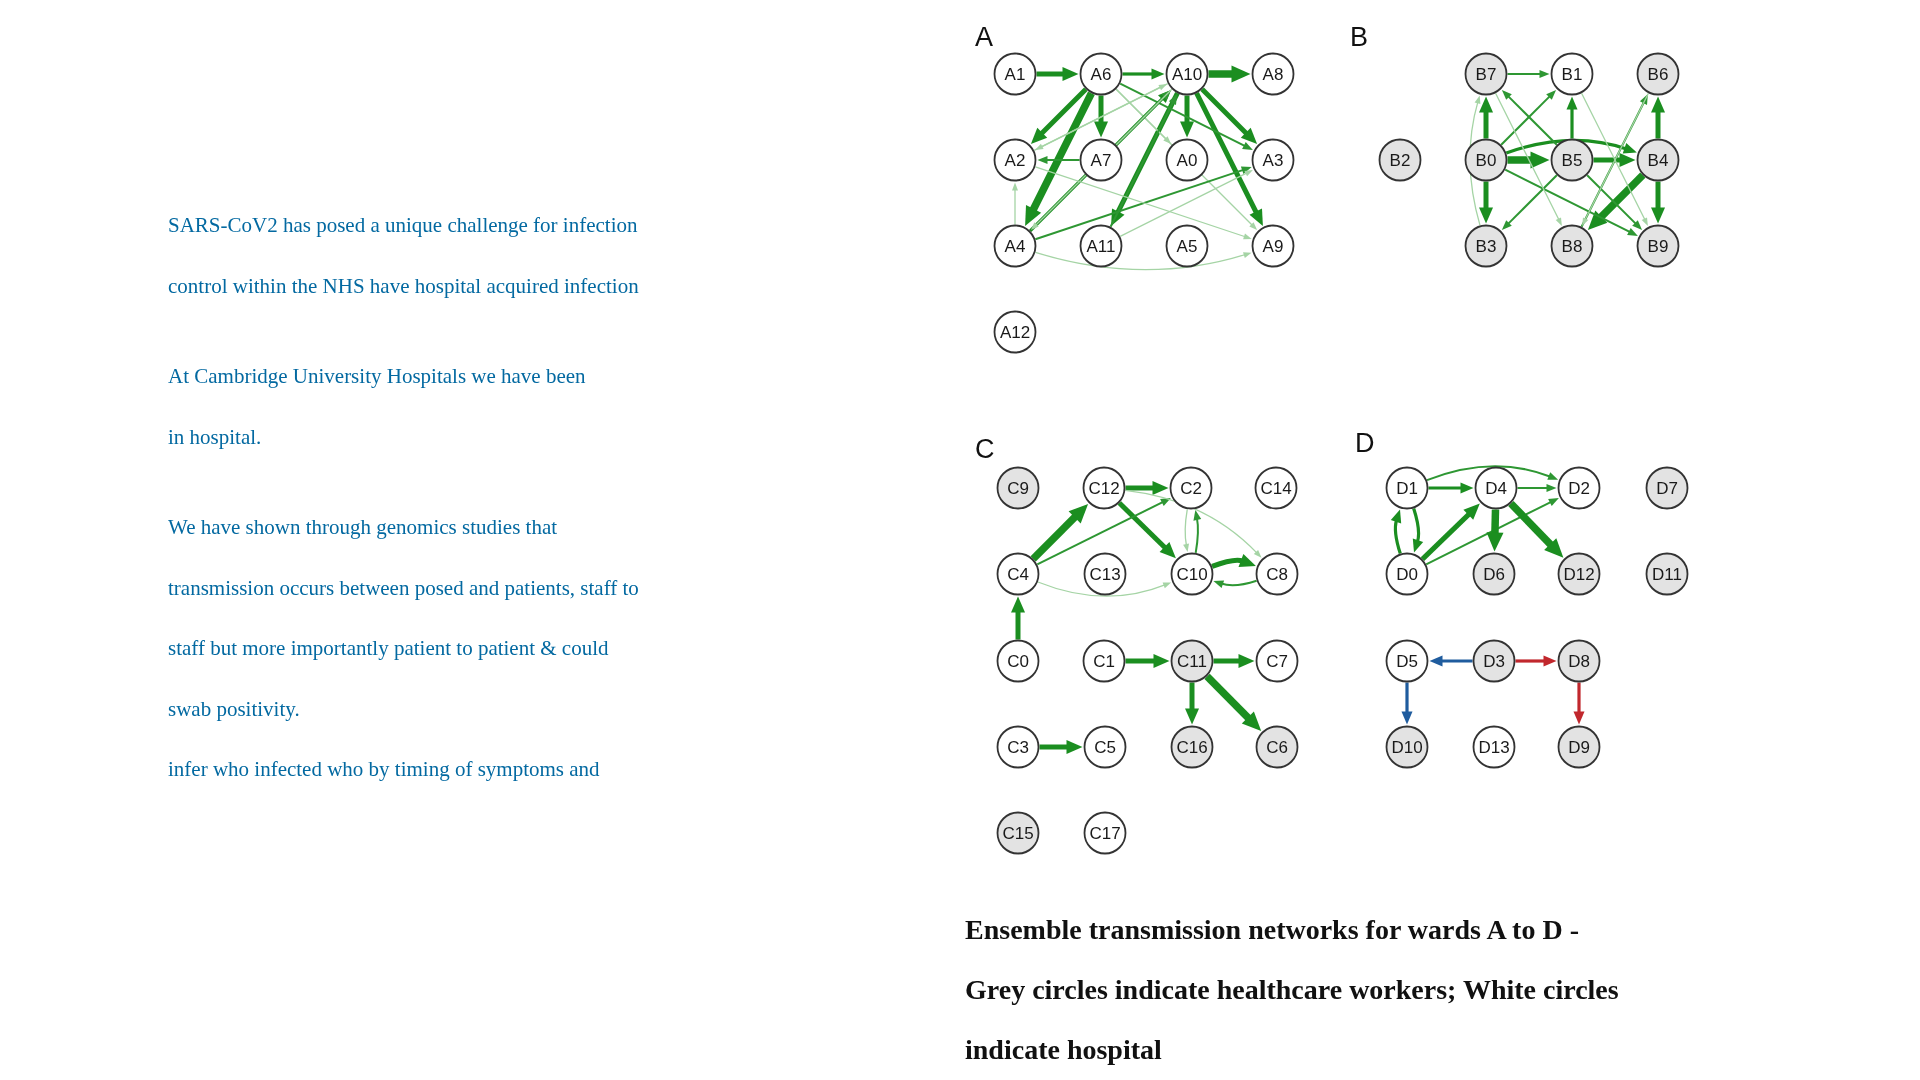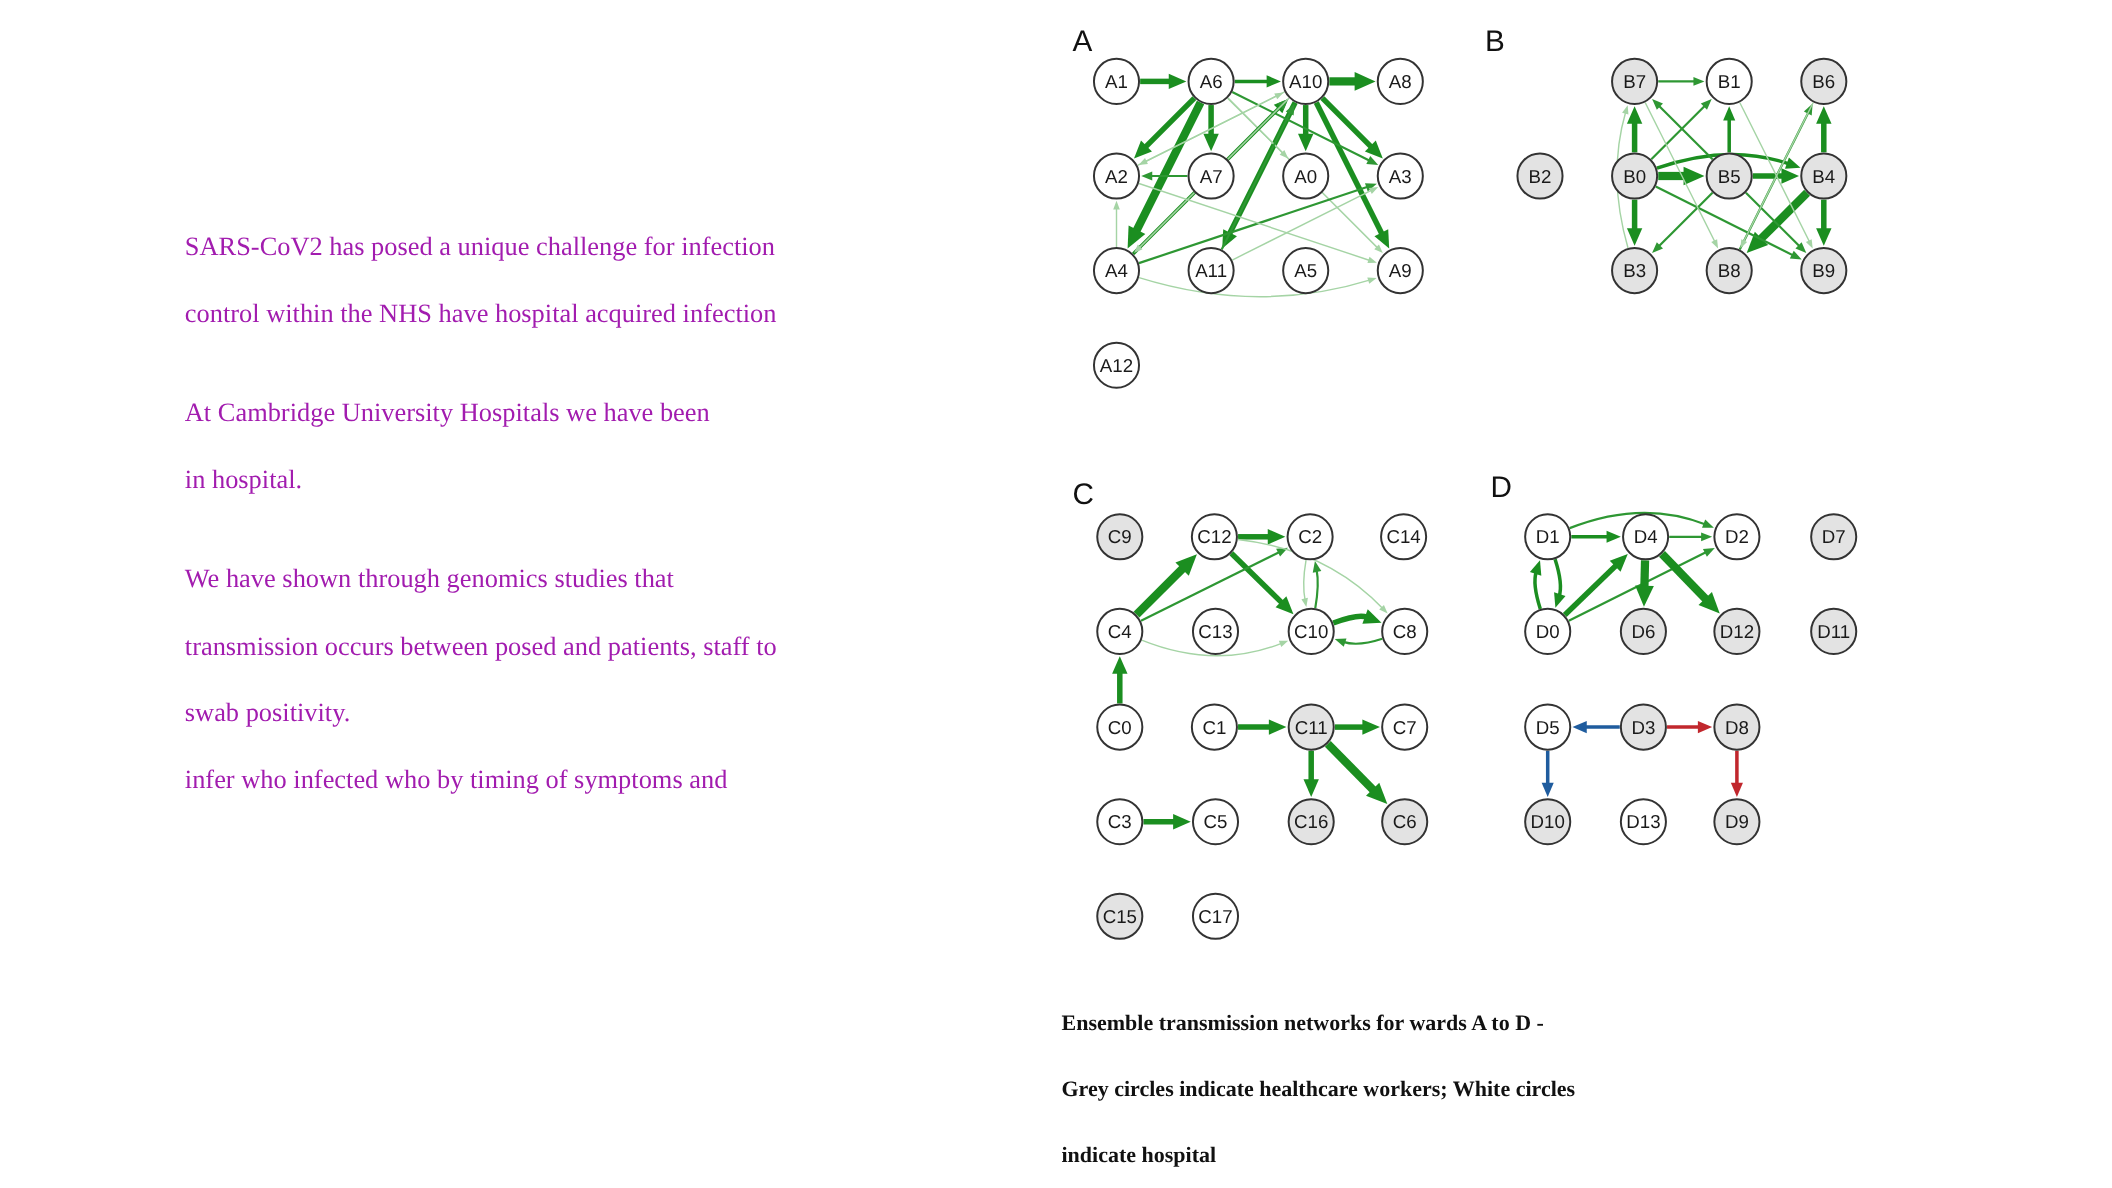--- a/index.html
+++ b/index.html
@@ -3,28 +3,28 @@
 <meta charset="utf-8">
 <style>
   html,body{margin:0;padding:0;}
   body{
     width:1920px;height:1080px;position:relative;overflow:hidden;
     background:#ffffff;
     font-family:"Liberation Serif", serif;
   }
   .article{
     position:absolute;left:168px;top:195px;width:800px;
-    color:#a21caf;font-size:24px;
+    color:#0369a1;font-size:21px;
   }
   .article p{margin:0 0 30px 0;padding:0;}
   .article .ln{line-height:60.5px;white-space:nowrap;}
   .figure-svg{position:absolute;left:950px;top:0;}
   .caption{
     position:absolute;left:965px;top:900px;width:820px;
-    color:#111;font-size:20px;font-weight:bold;
+    color:#111;font-size:28px;font-weight:bold;
   }
   .caption .ln{line-height:60px;white-space:nowrap;}
   .panel-label{
     font-family:"Liberation Sans", sans-serif;
     font-size:27px;fill:#111;
   }
   .node-label{
     font-family:"Liberation Sans", sans-serif;
     font-size:17px;fill:#1a1a1a;text-anchor:middle;
   }
@@ -39,20 +39,21 @@
       <span class="ln" style="display:block">SARS-CoV2 has posed a unique challenge for infection</span>
       <span class="ln" style="display:block">control within the NHS have hospital acquired infection</span>
     </p>
     <p>
       <span class="ln" style="display:block">At Cambridge University Hospitals we have been</span>
       <span class="ln" style="display:block">in hospital.</span>
     </p>
     <p>
       <span class="ln" style="display:block">We have shown through genomics studies that</span>
       <span class="ln" style="display:block">transmission occurs between posed and patients, staff to</span>
+      <span class="ln" style="display:block">staff but more importantly patient to patient &amp; could</span>
       <span class="ln" style="display:block">swab positivity.</span>
       <span class="ln" style="display:block">infer who infected who by timing of symptoms and</span>
     </p>
   </section>
 
   <svg id="fig-svg" class="figure-svg" width="830" height="880" viewBox="950 0 830 880">
       <path d="M 1036.5 74.0 Q 1058.0 74.0 1064.5 74.0" stroke="#1b8e20" fill="none" stroke-width="5"></path>
       <polygon points="1078.5,74.0 1062.5,81.0 1062.5,67.0" fill="#1b8e20"></polygon>
       <path d="M 1122.5 74.0 Q 1144.0 74.0 1153.5 74.0" stroke="#1b8e20" fill="none" stroke-width="3.2"></path>
       <polygon points="1164.5,74.0 1151.5,79.5 1151.5,68.5" fill="#1b8e20"></polygon>

